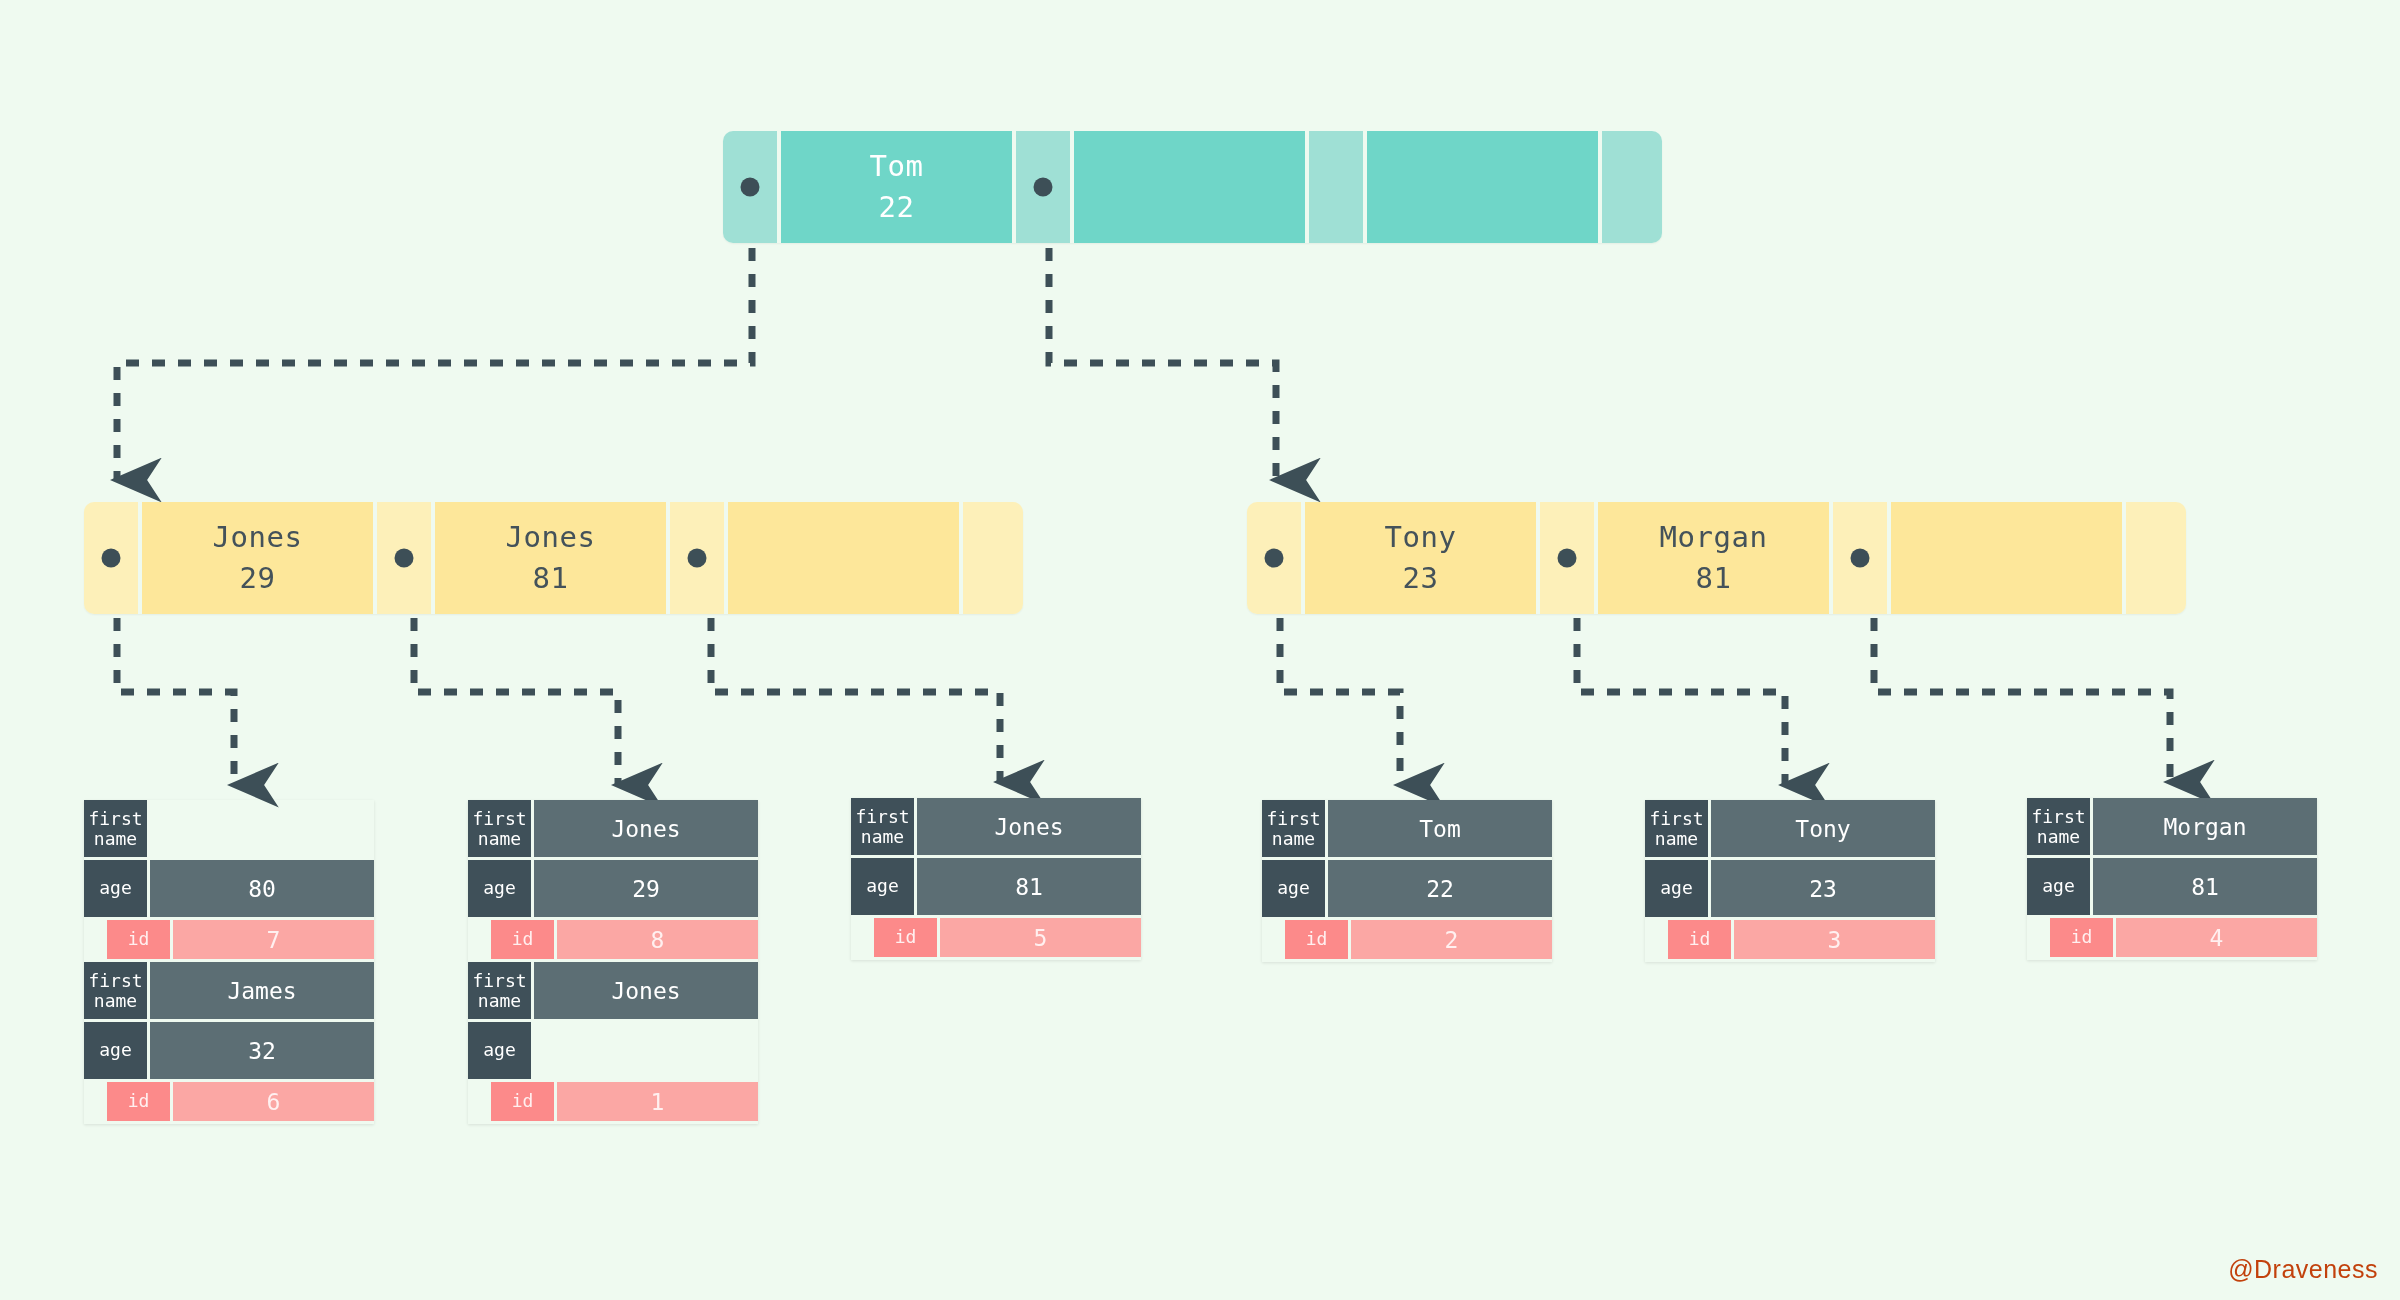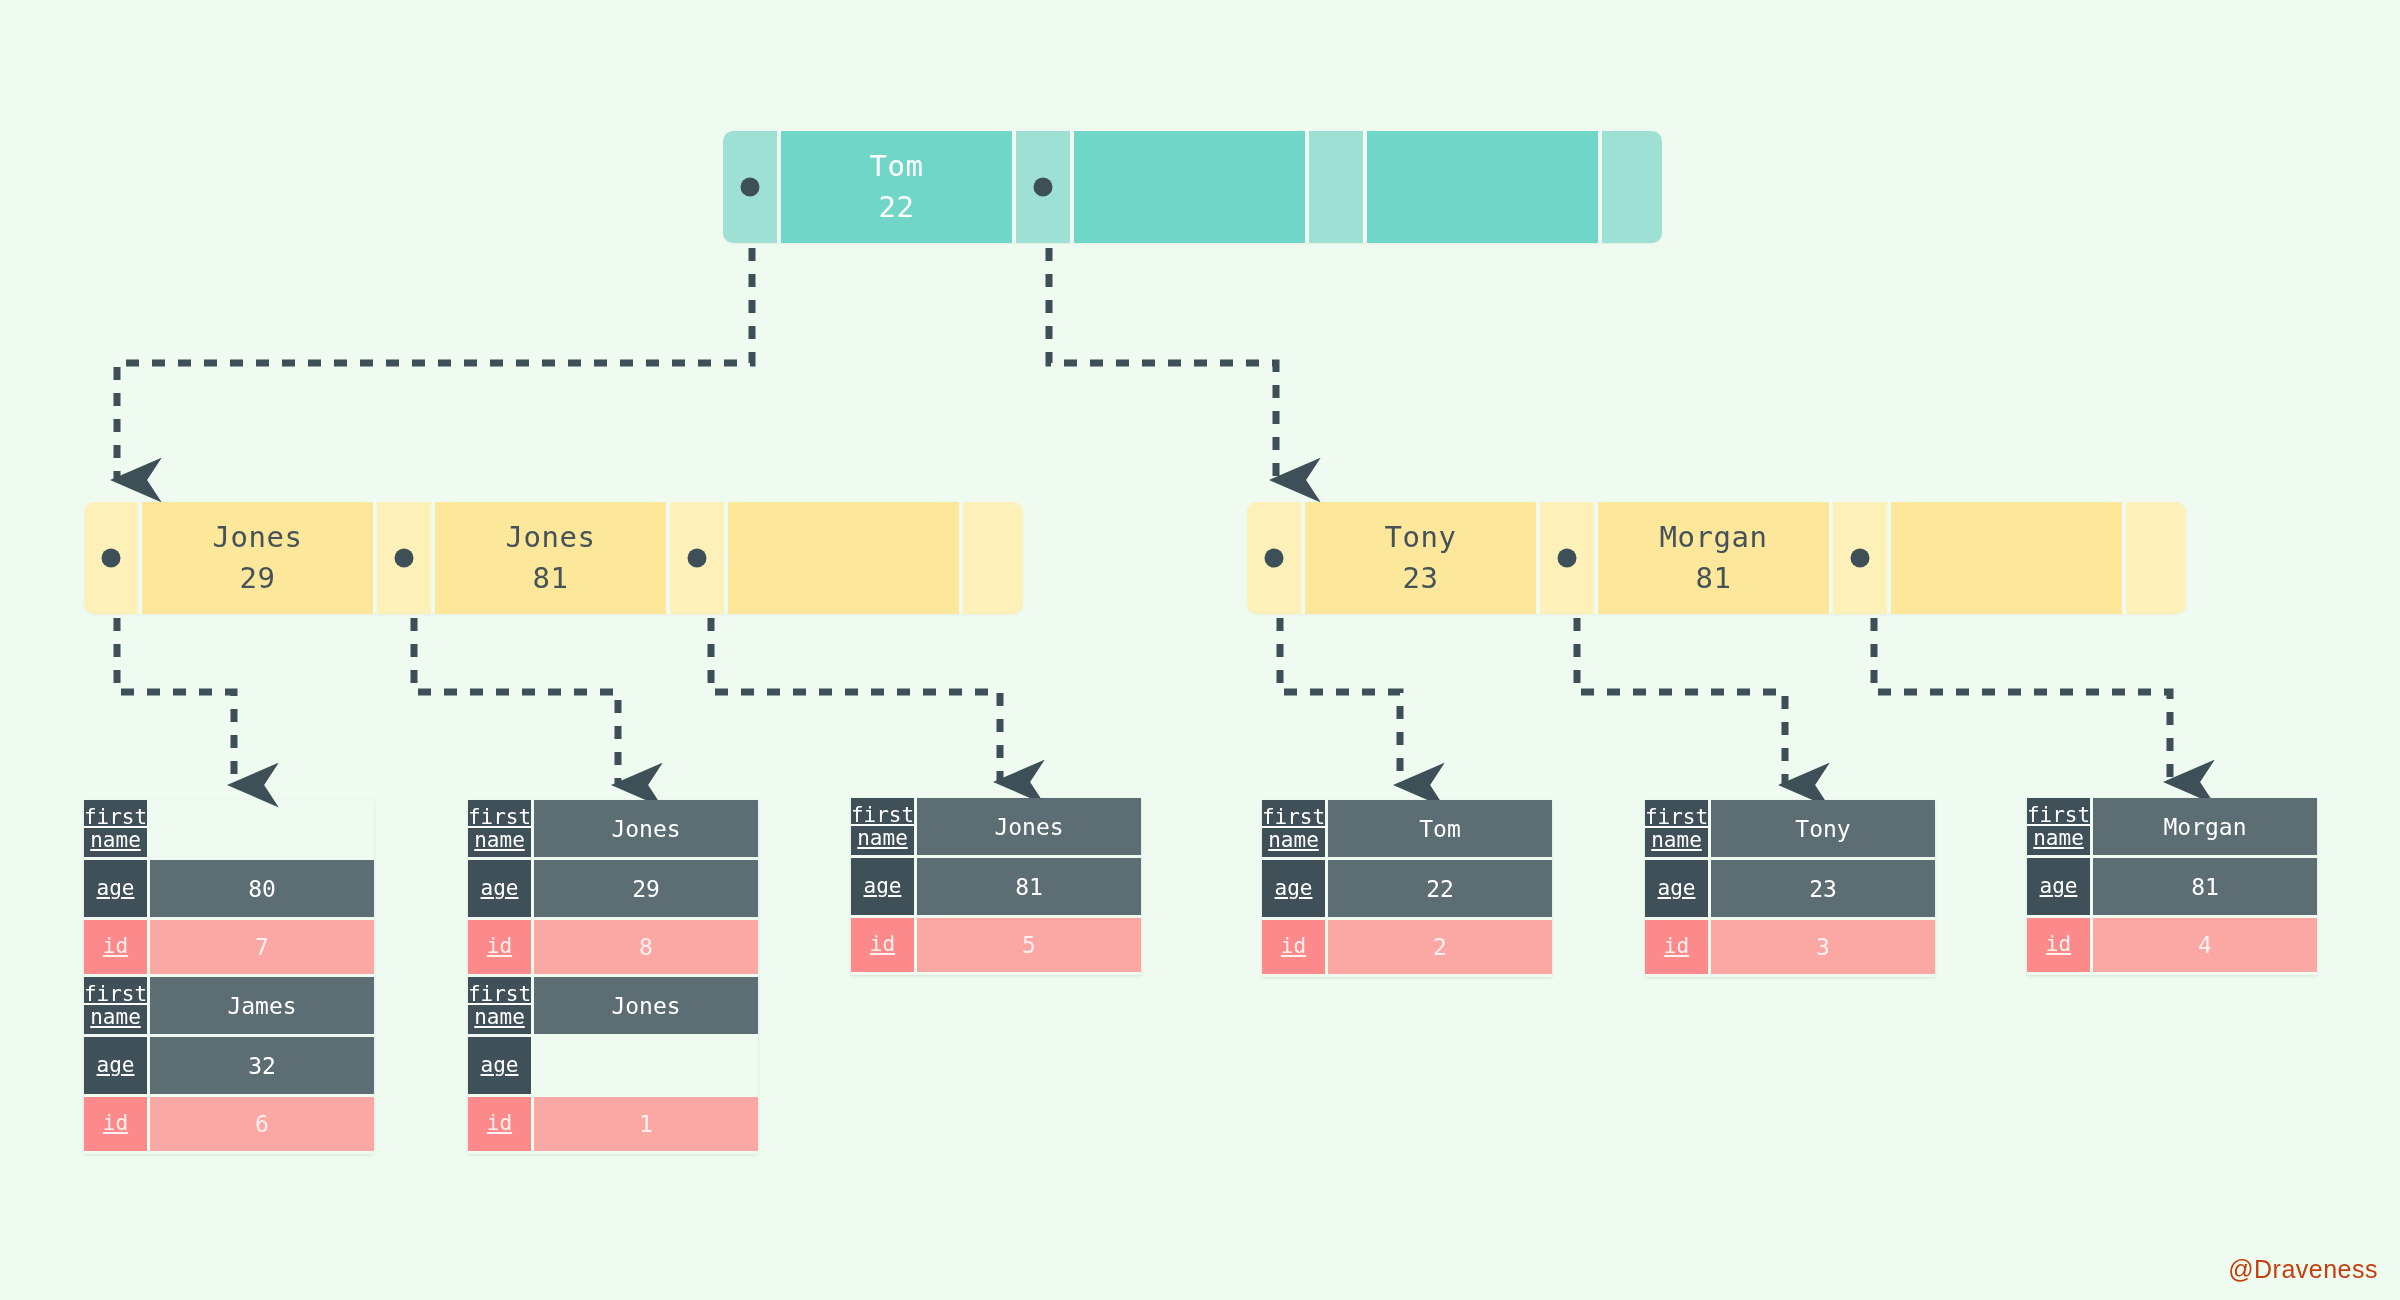--- a/index.html
+++ b/index.html
@@ -81,37 +81,36 @@
     position: absolute;
     display: flex;
     flex-direction: column;
     box-shadow: 0 1px 3px rgba(0,0,0,0.10);
   }
   .leaf-row {
     display: flex;
     height: 60px;
     box-sizing: border-box;
   }
-  .leaf-row.id-row { height: 57px; }
+  .leaf-row.id-row { height: 42px; margin-left: 23px; }
   .cellk, .cellv {
     display: flex;
     align-items: center;
     justify-content: center;
     box-sizing: border-box;
     border-right: 3px solid #effaf0;
     border-bottom: 3px solid #effaf0;
     text-align: center;
   }
   .cellv { border-right: none; }
   .cellk {
     width: 66px;
     flex: 0 0 66px;
-    font-size: 21px;
+    font-size: 18px;
     line-height: 1.12;
-    text-decoration: underline;
   }
   .cellv {
     flex: 1 1 auto;
     font-size: 23px;
   }
   .row-dark .cellk { background: #3f5059; color: #ffffff; }
   .row-dark .cellv { background: #5c6e74; color: #ffffff; }
   .row-id   .cellk { background: #fc8a8a; color: #fff0f0; }
   .row-id   .cellv { background: #fba7a4; color: #fff0f0; }
 

